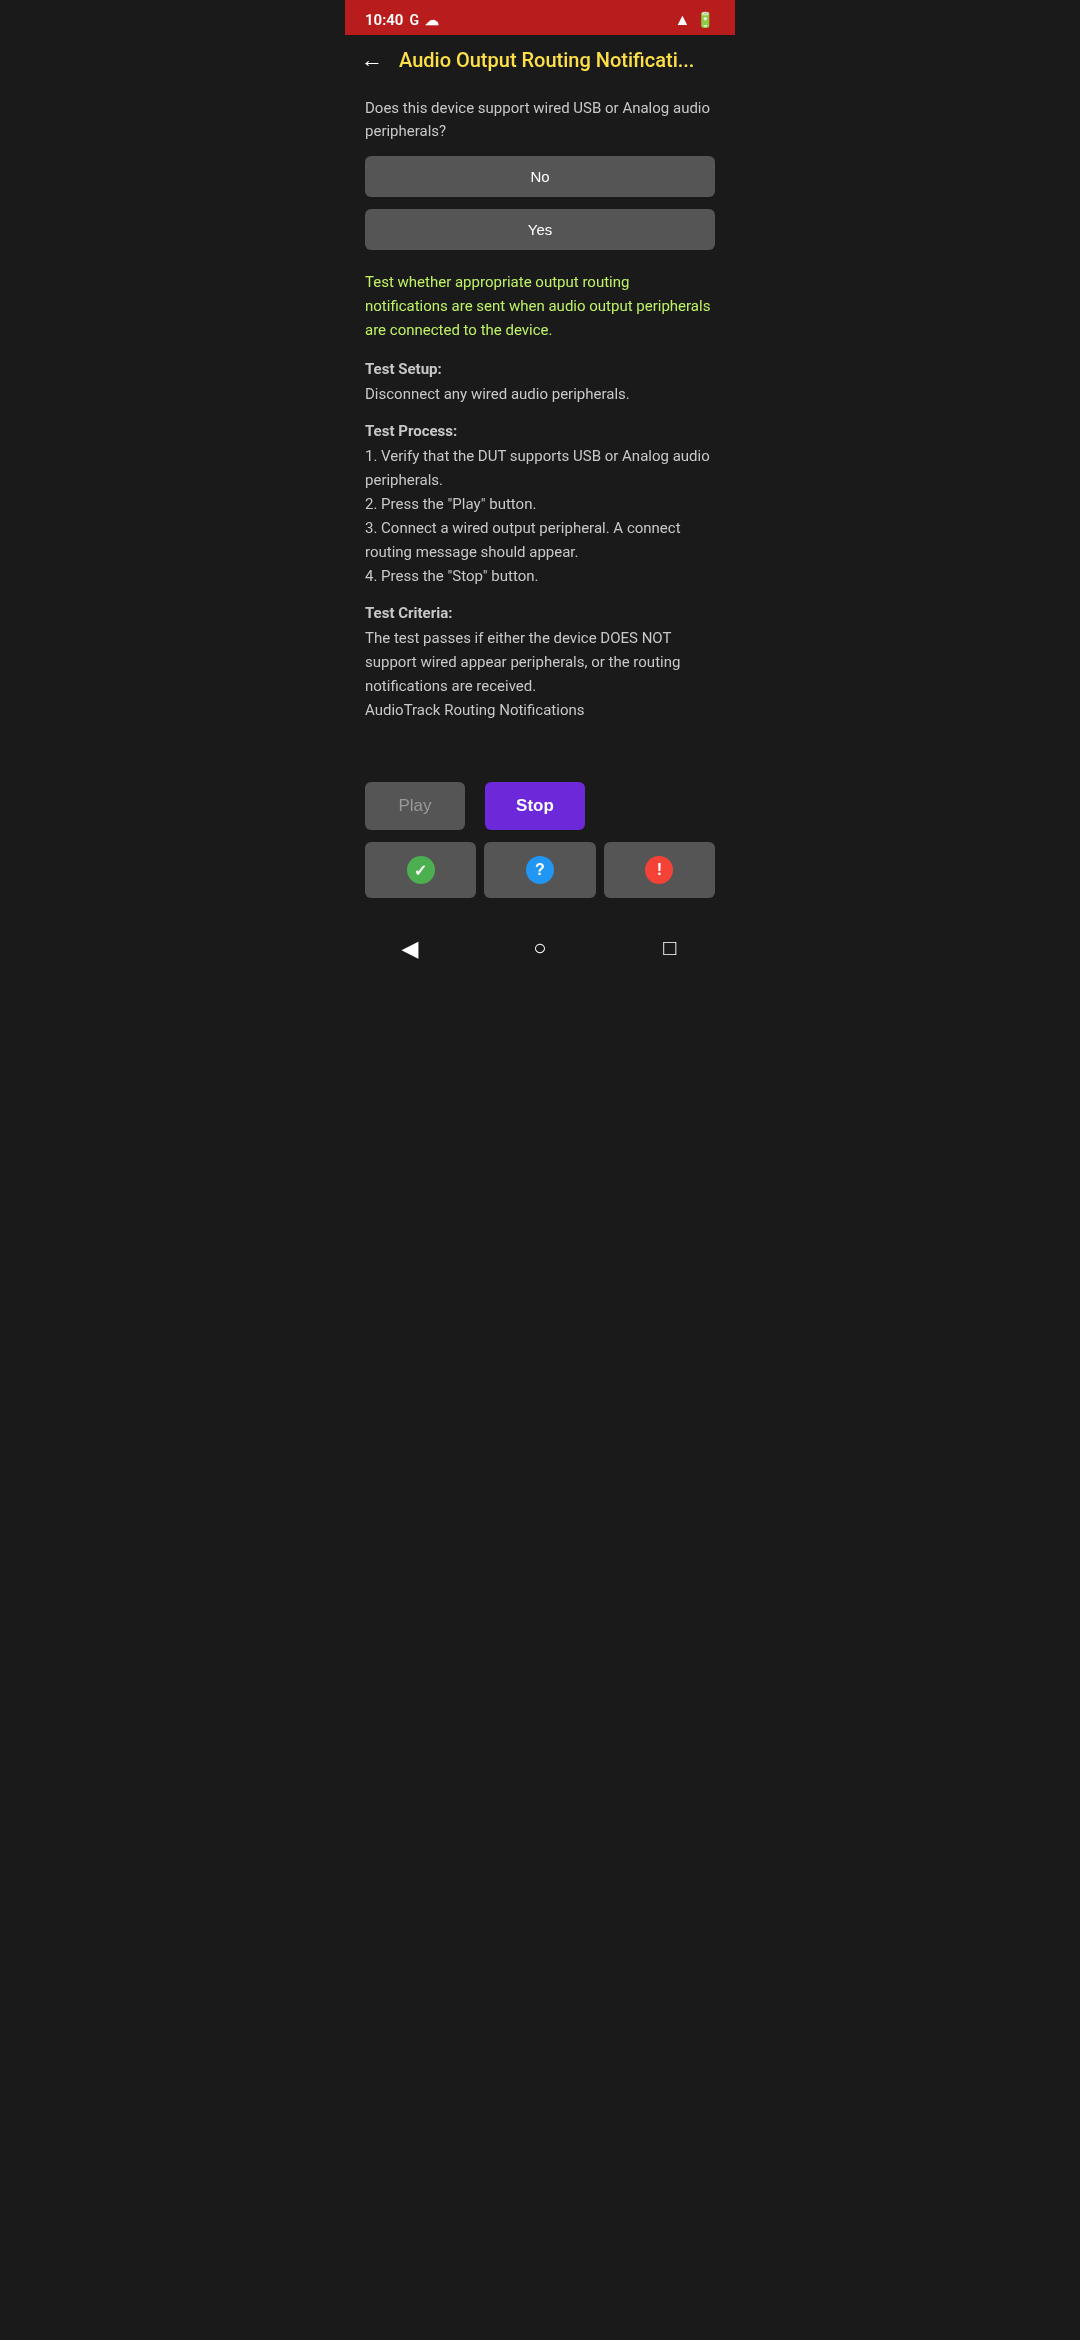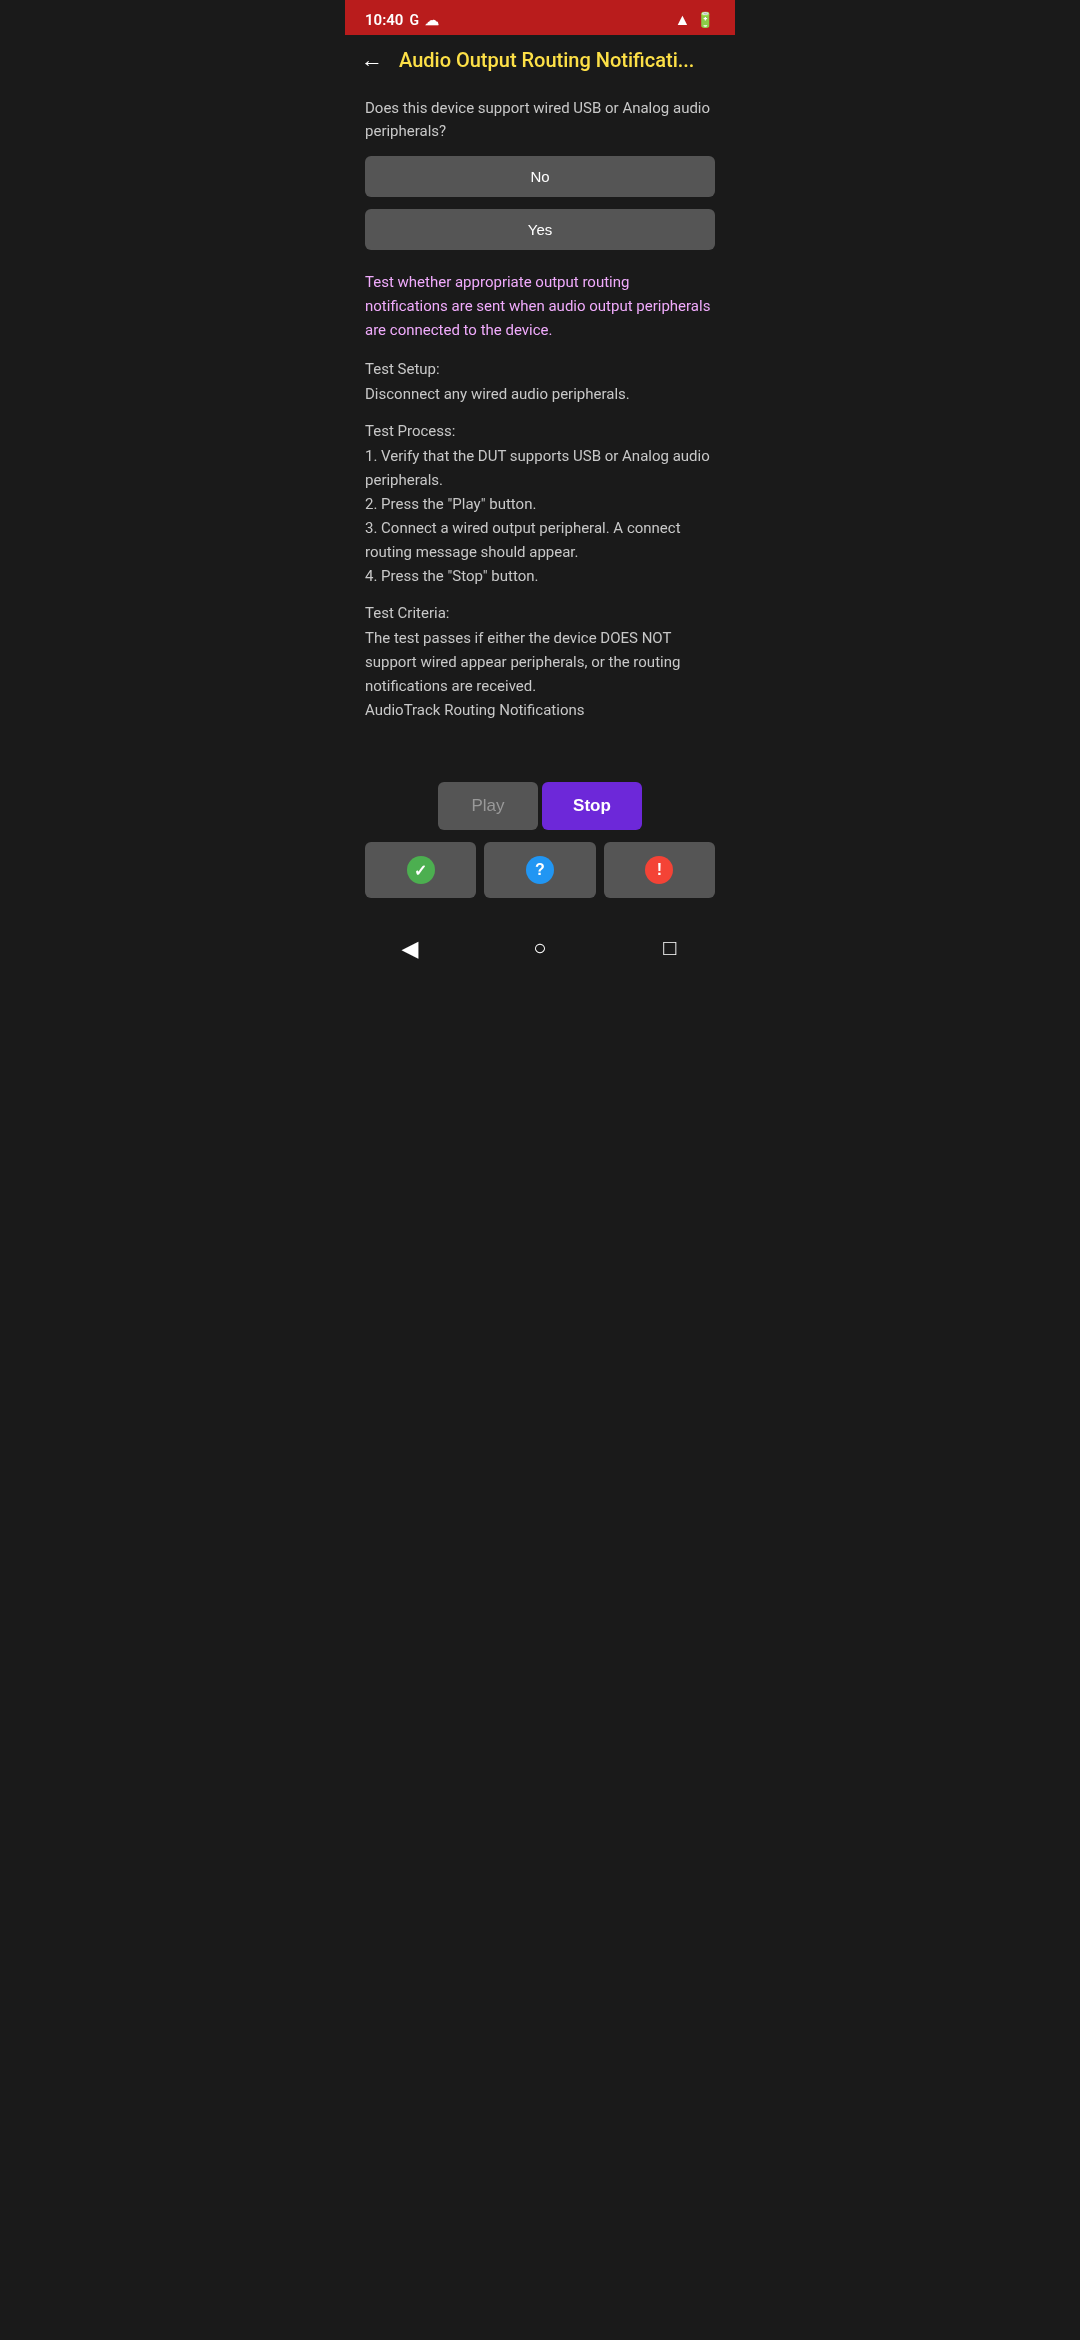--- a/index.html
+++ b/index.html
@@ -99,47 +99,46 @@
       border-radius: 6px;
       padding: 12px 24px;
       font-size: 15px;
       font-weight: 500;
       cursor: pointer;
       min-width: 90px;
     }
 
     .description-text {
       font-size: 15px;
-      color: #f0abfc;
+      color: #bef264;
       line-height: 1.6;
       margin-bottom: 18px;
     }
 
     .section-title {
       font-size: 15px;
       color: #c8c8c8;
-      font-weight: 400;
+      font-weight: 700;
       margin-bottom: 4px;
     }
 
     .section-content {
       font-size: 15px;
       color: #c8c8c8;
       line-height: 1.6;
       margin-bottom: 16px;
     }
 
     
     .action-buttons {
       display: flex;
-      gap: 4px;
+      gap: 20px;
       margin-top: 24px;
       margin-bottom: 12px;
       padding: 0 20px;
-      justify-content: center;
     }
 
     .btn-play {
       background-color: #555555;
       color: #999999;
       border: none;
       border-radius: 6px;
       padding: 14px 28px;
       font-size: 17px;
       font-weight: 400;

